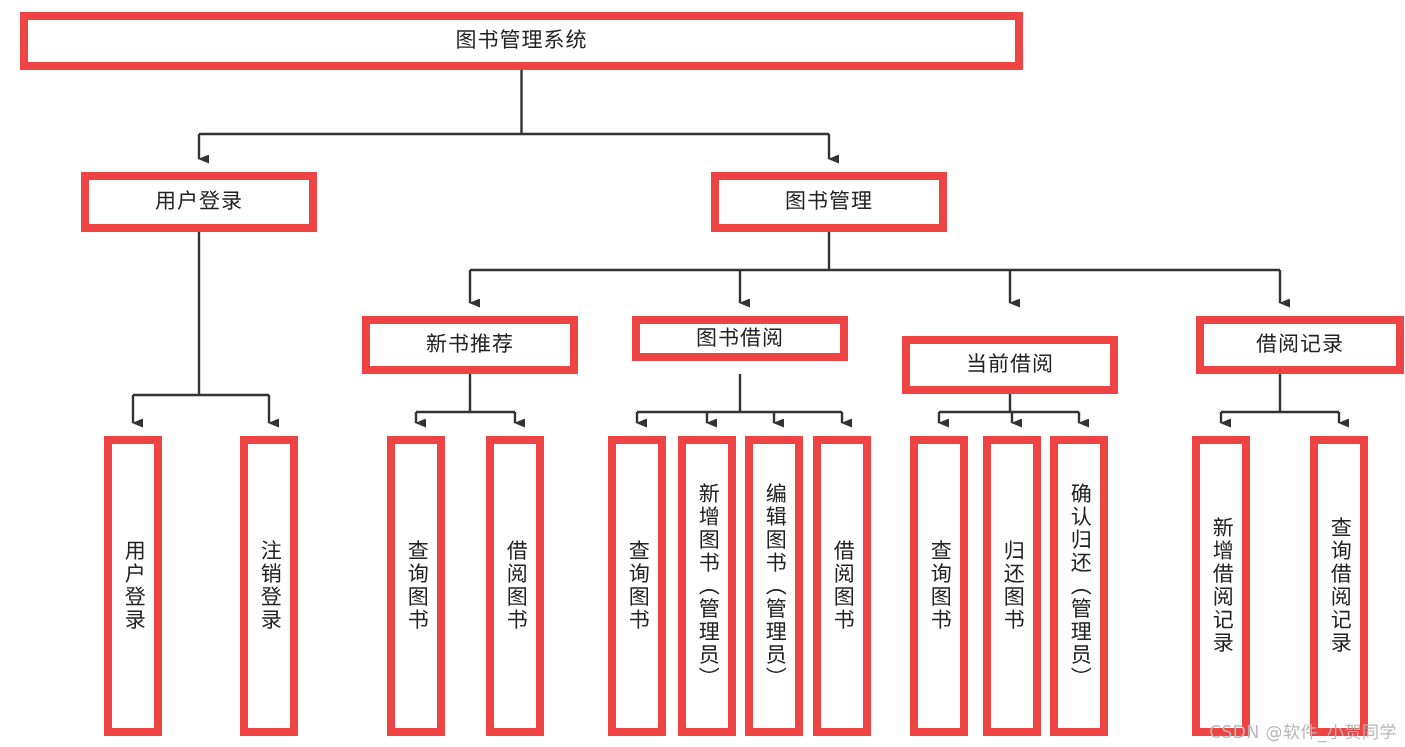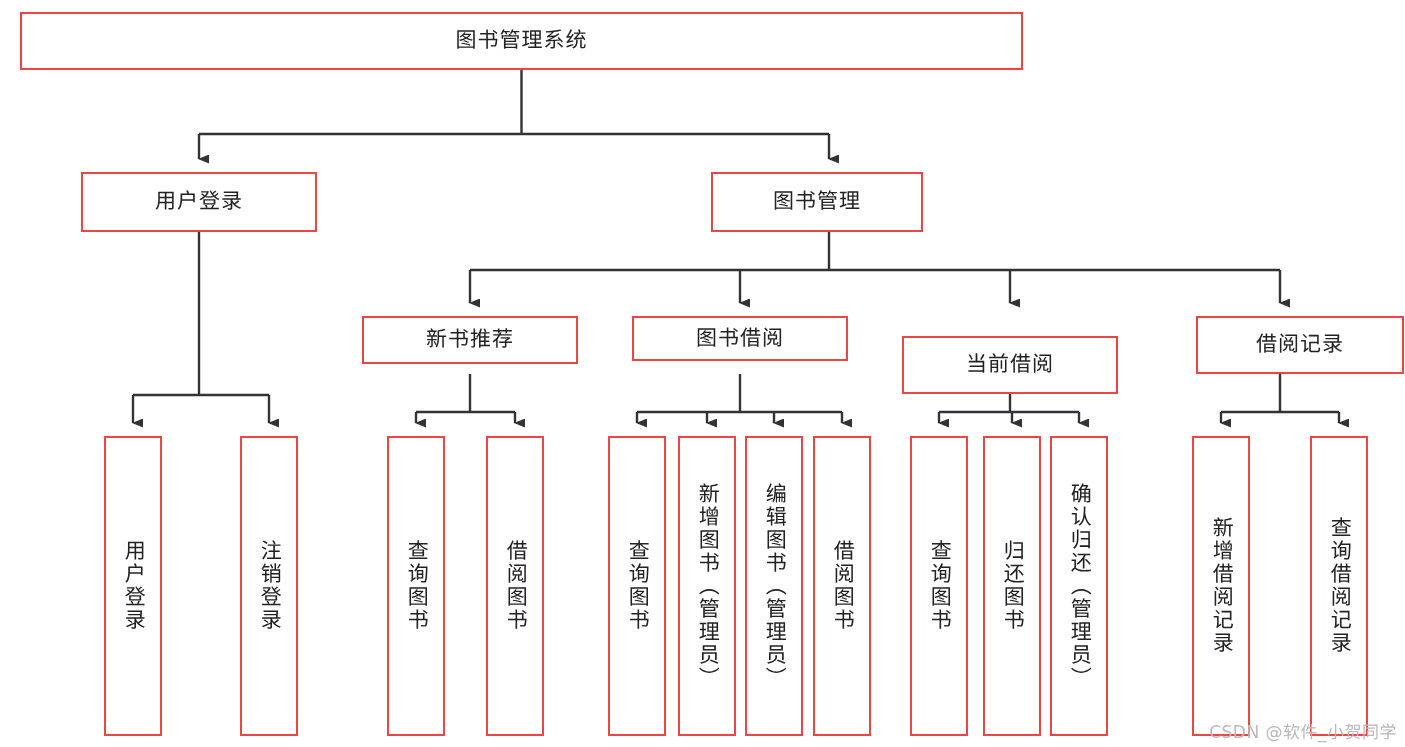--- a/index.html
+++ b/index.html
@@ -23,21 +23,21 @@
     left: 0;
     top: 0;
     width: 1405px;
     height: 747px;
     pointer-events: none;
   }
   .node {
     position: absolute;
     box-sizing: border-box;
     background: #ffffff;
-    border: 2px solid #ef4444;
+    border: 8px solid #ef4444;
     display: flex;
     align-items: center;
     justify-content: center;
     color: #222222;
   }
   .node.horiz {
     font-size: 21px;
     letter-spacing: 1px;
     line-height: 1.2;
   }
@@ -114,25 +114,25 @@
       </g>
   </svg>
 
   <div class="node horiz" style="left: 20px; top: 12px; width: 1003px; height: 58px;">
     <span>图书管理系统</span>
   </div>
 
   <div class="node horiz" style="left: 81px; top: 172px; width: 236px; height: 60px;">
     <span>用户登录</span>
   </div>
-  <div class="node horiz" style="left: 711px; top: 172px; width: 212px; height: 60px;">
+  <div class="node horiz" style="left: 711px; top: 172px; width: 236px; height: 60px;">
     <span>图书管理</span>
   </div>
 
-  <div class="node horiz" style="left: 362px; top: 316px; width: 216px; height: 48px;">
+  <div class="node horiz" style="left: 362px; top: 316px; width: 216px; height: 58px;">
     <span>新书推荐</span>
   </div>
   <div class="node horiz" style="left: 632px; top: 316px; width: 216px; height: 45px;">
     <span>图书借阅</span>
   </div>
   <div class="node horiz" style="left: 902px; top: 316px; width: 216px; height: 58px; margin-top: 20px;">
     <span>当前借阅</span>
   </div>
   <div class="node horiz" style="left: 1196px; top: 316px; width: 208px; height: 58px;">
     <span>借阅记录</span>

